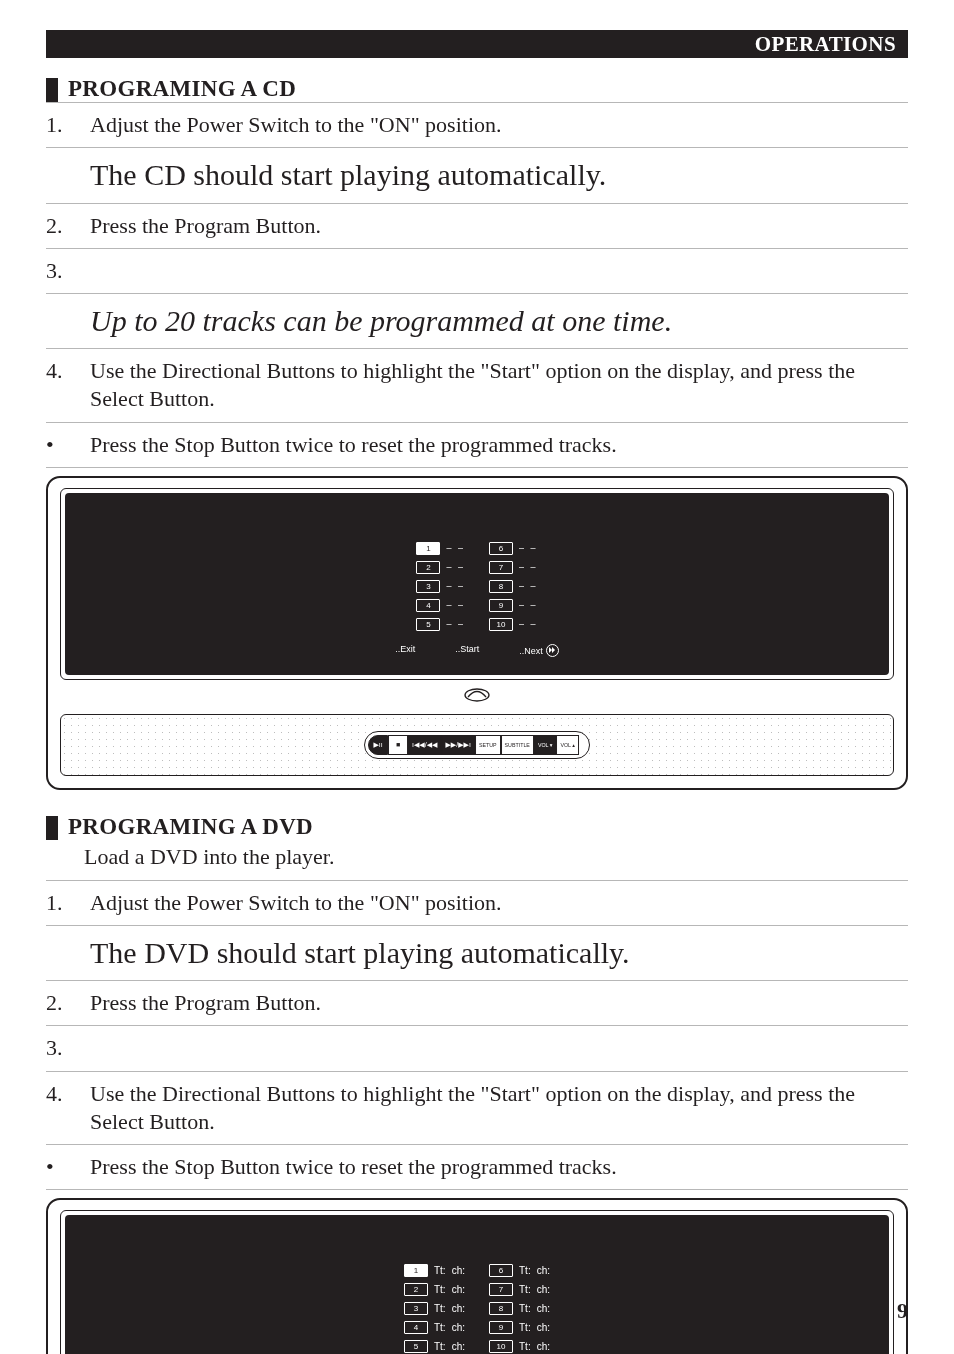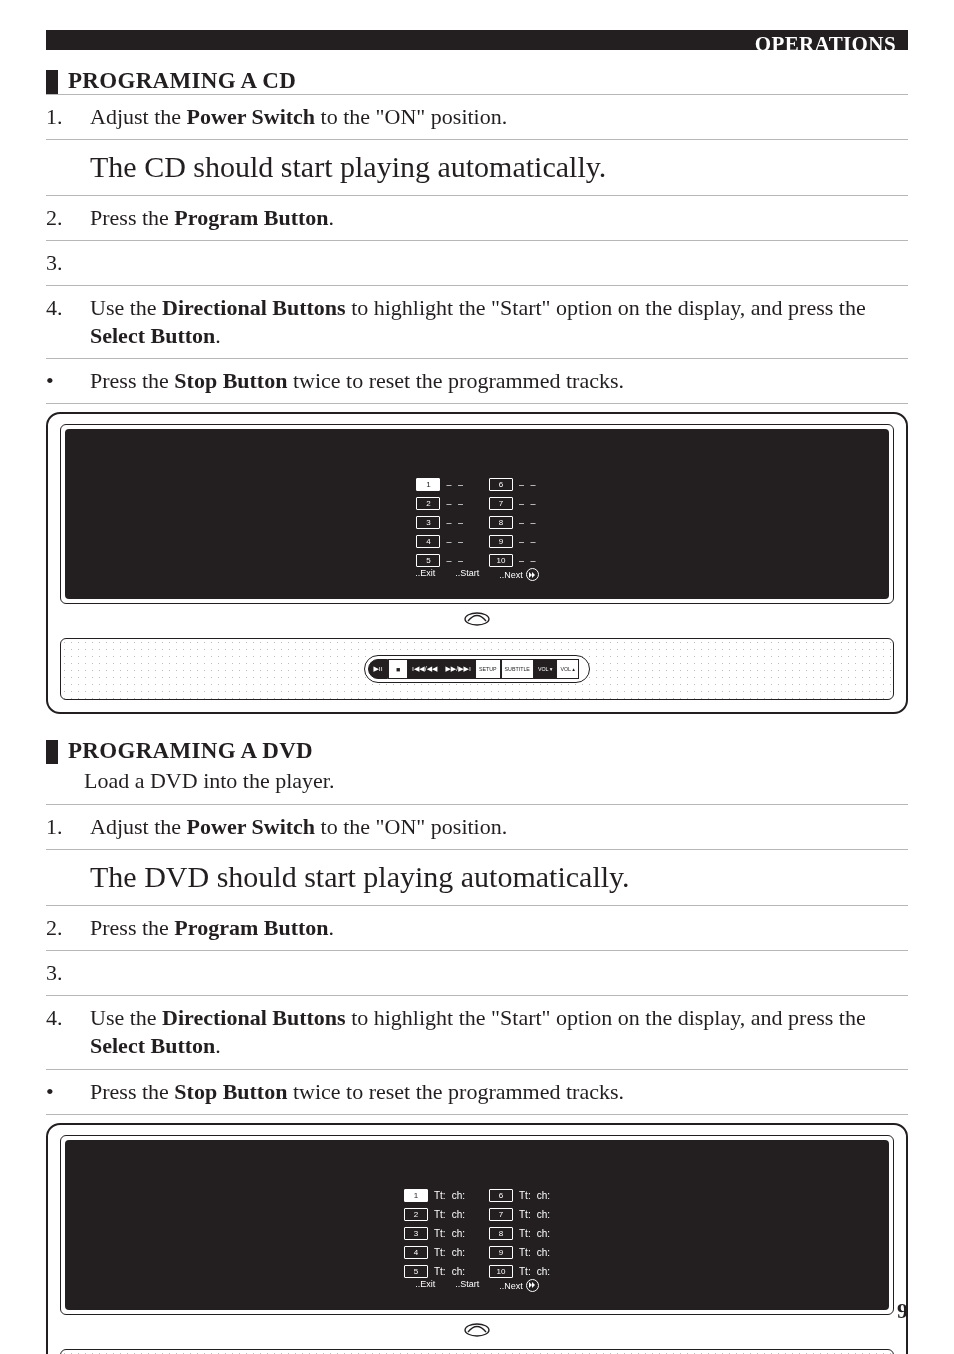--- a/index.html
+++ b/index.html
@@ -14,21 +14,21 @@
   }
   .page {
     position: relative;
     width: 954px;
     height: 1354px;
     box-sizing: border-box;
     padding: 30px 46px 0 46px;
   }
   .blackbar {
     background: #231f20;
-    height: 20px;
+    height: 28px;
     position: relative;
   }
   .blackbar .label {
     position: absolute;
     right: 12px;
     top: 0;
     color: #fff;
     font-weight: bold;
     font-size: 21px;
     line-height: 28px;
@@ -89,21 +89,21 @@
     text-align: left;
   }
   ol.steps > li .body { flex: 1 1 auto; }
   .sub {
     font-size: 30px;
     line-height: 1.28;
     padding: 8px 0 8px 44px;
     border-top: 1px solid #b7b7b7;
   }
   .sub.italic { font-style: italic; }
-  .bolder { font-weight: bold; }
+  .bolder { font-weight: normal; }
 
   
   .device {
     margin-top: 8px;
     border: 2px solid #231f20;
     border-radius: 14px;
     padding: 10px 12px 12px 12px;
     box-sizing: border-box;
     width: 100%;
   }
@@ -134,23 +134,23 @@
     align-items: center;
     justify-content: center;
     font-size: 8px;
     border-radius: 1px;
   }
   .slot.filled { background: #fff; color: #231f20; }
   .dash { letter-spacing: 2px; font-size: 9px; }
   .mini { font-size: 10px; }
   .opt-row {
     display: flex;
-    gap: 20px;
+    gap: 40px;
     justify-content: center;
-    margin-top: 0;
+    margin-top: 12px;
     font-size: 9px;
   }
   .fwd-icon {
     display: inline-block;
     border: 1px solid #fff;
     border-radius: 50%;
     width: 11px; height: 11px;
     position: relative;
     vertical-align: -3px;
     margin-left: 3px;
@@ -267,20 +267,21 @@
         <li>
           <span class="num">2.</span>
           <span class="body">
             <span>Press the </span><span class="bolder">Program Button</span><span>.</span>
           </span>
         </li>
         <li>
           <span class="num">3.</span>
         </li>
       </ol>
+      <div class="sub italic">Up to 20 tracks can be programmed at one time.</div>
 
       <ol class="steps">
         <li>
           <span class="num">4.</span>
           <span class="body">
             <span>Use the </span><span class="bolder">Directional Buttons</span><span> to highlight the "Start" option on the display, and press the </span><span class="bolder">Select Button</span><span>.</span>
           </span>
         </li>
         <li>
           <span class="num">•</span>

